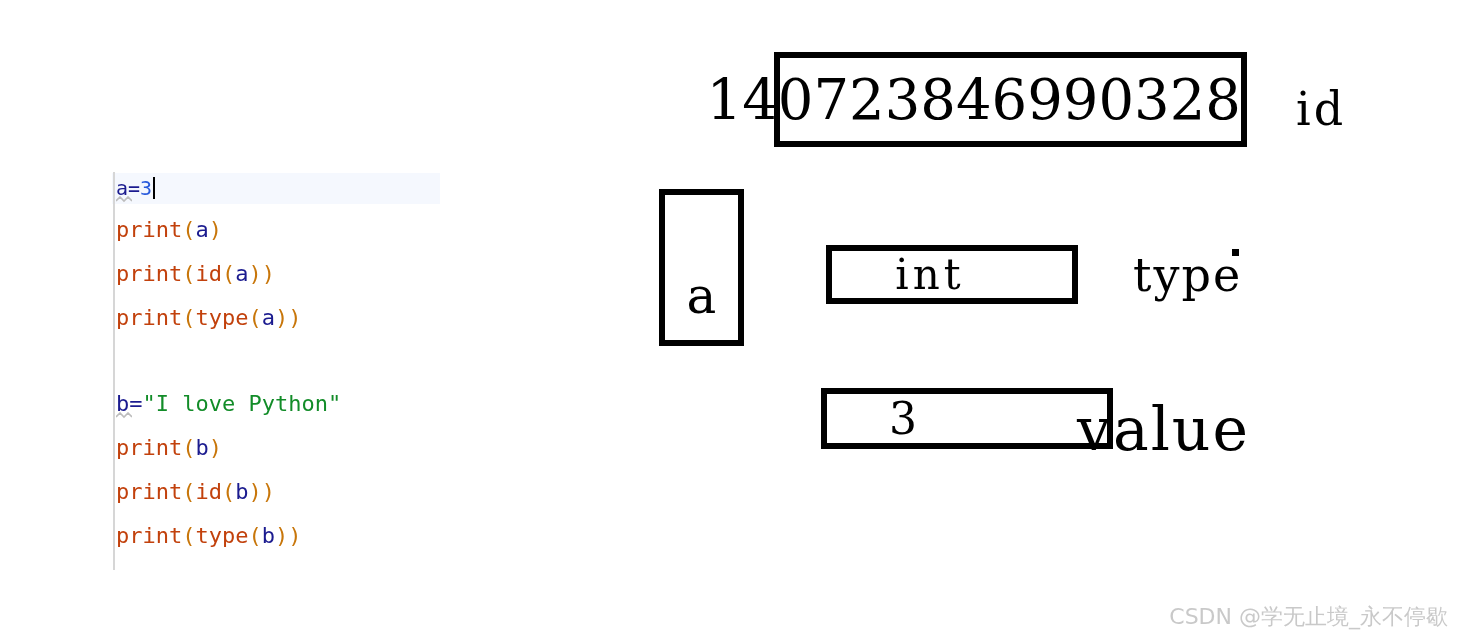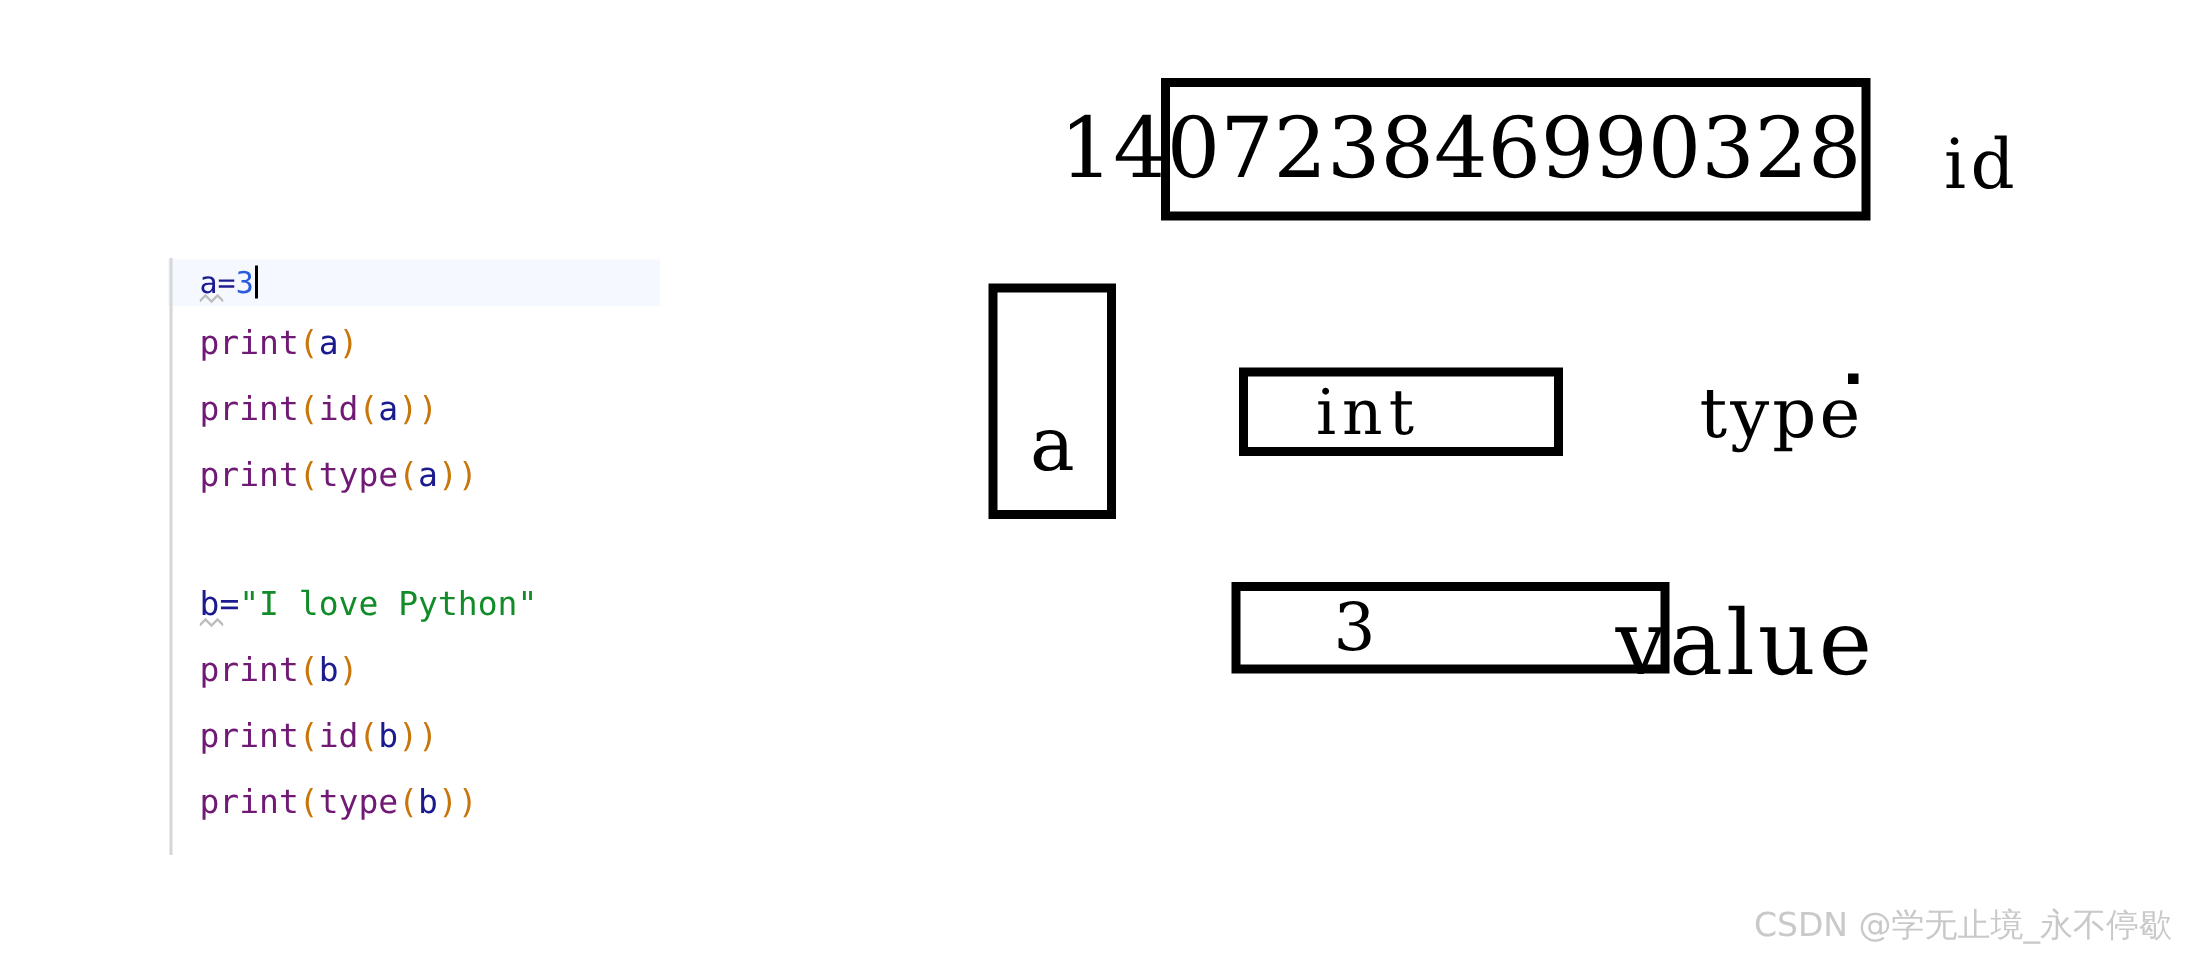--- a/index.html
+++ b/index.html
@@ -38,38 +38,38 @@
     position: absolute;
     left: 112px;
     top: 173px;
     width: 328px;
     height: 31px;
     background: #f5f8fe;
   }
 
   #code-block {
     position: absolute;
-    left: 133px;
+    left: 116px;
     top: 170px;
     font-family: "DejaVu Sans Mono", "Liberation Mono", monospace;
     font-size: 22px;
     line-height: 44px;
     white-space: pre;
   }
   .code-line {
     height: 44px;
     position: relative;
   }
   .code-line.first { height: 38px; line-height: 36px; font-size: 20px; }
   .code-line.blank { height: 42px; }
 
   .tok-var    { color: #1b1b8f; }
   .tok-op     { color: #1b1b8f; }
   .tok-num    { color: #2a5bdc; }
-  .tok-func   { color: #701a75; }
+  .tok-func   { color: #c2410c; }
   .tok-paren  { color: #c8760a; }
   .tok-str    { color: #128c28; }
 
   
   .squiggle {
     position: absolute;
     height: 7px;
     width: 16px;
     overflow: hidden;
   }
@@ -124,21 +124,21 @@
   #box-a {
     left: 659px; top: 189px;
     width: 85px; height: 157px;
     justify-content: center;
     padding-top: 56px;
     font-size: 50px;
   }
 
   #box-int {
     left: 826px; top: 245px;
-    width: 216px; height: 59px;
+    width: 252px; height: 59px;
     justify-content: center;
     padding-right: 44px;
     font-size: 42px;
     letter-spacing: 4px;
   }
   #label-type {
     left: 1133px; top: 248px;
     font-size: 46px;
     letter-spacing: 2px;
   }

